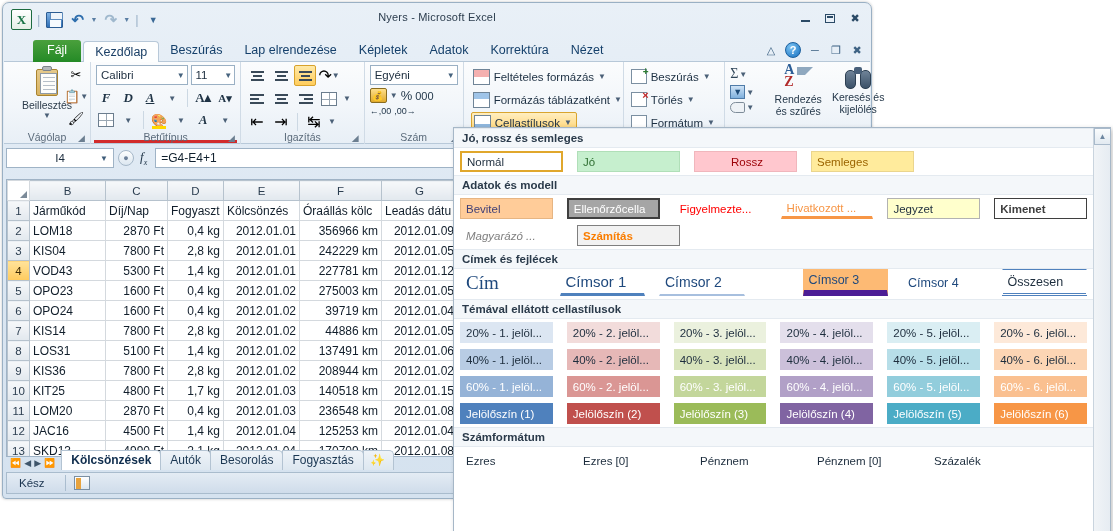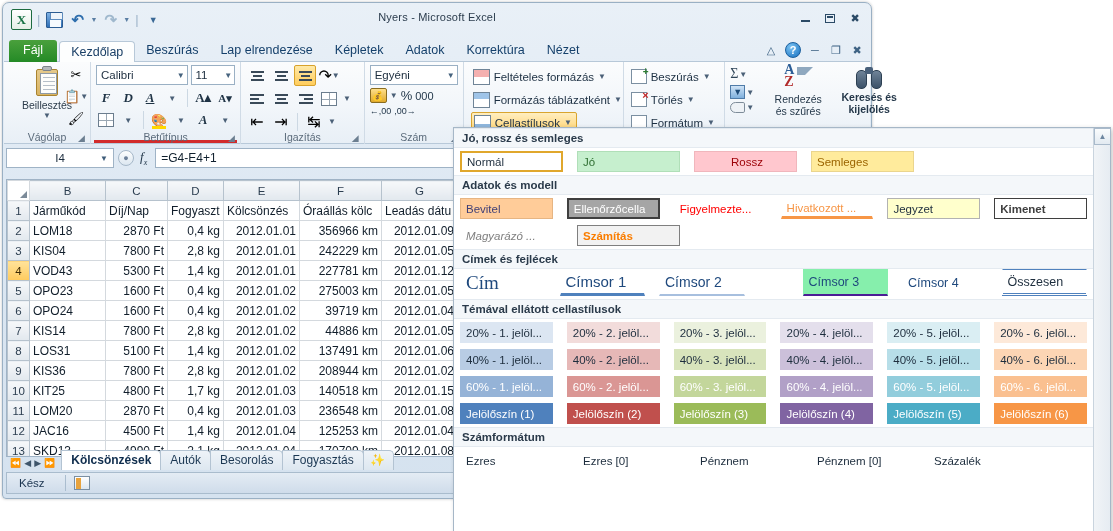--- a/index.html
+++ b/index.html
@@ -89,20 +89,21 @@
   .wb .glyph-min { width:9px; height:2px; background:#2b4a66; margin-top:6px;}
   .wb .glyph-max-in { width:10px; height:9px; border:1.5px solid #2b4a66; position:relative;}
   .wb .glyph-max-in:after{content:"";position:absolute;left:1px;top:1px;right:1px;bottom:1px;border-top:2px solid #2b4a66;}
 
   
   .tabstrip {
     position: relative;
     height: 23px;
     margin: 0 1px;
     border-bottom: 1px solid #b7c8d8;
+    padding-left: 24px;
   }
   .tabs { display: flex; align-items: flex-end; height: 23px; padding-left: 5px;}
   .tab {
     font-size: 12.5px;
     color: #15406b;
     padding: 3px 11px 4px 11px;
     height: 22px;
     line-height: 15px;
     white-space: nowrap;
   }
@@ -794,21 +795,21 @@
         </div>
         <div class="bigbtn" style="left:42px;">
           <div class="az-ico">
             <span class="a">A</span>
               <span class="z">Z</span>
               <span class="fn"></span>
           </div>
           <div>Rendezés</div>
           <div>és szűrés</div>
         </div>
-        <div class="bigbtn" style="left:113px;font-weight:bold;">
+        <div class="bigbtn" style="left:102px;">
           <div class="bino">
               <i></i>
               <i></i>
               <b></b>
             </div>
           <div>Keresés és</div>
           <div>kijelölés</div>
         </div>
 
       </div>
@@ -1020,21 +1021,21 @@
         <div class="swrow">
           <div class="sw" style="background:#ffffff;color:#7f7f7f;border:1px solid #ffffff;font-style:italic;">Magyarázó ...</div>
           <div class="sw" style="background:#f2f2f2;color:#fa7d00;border:1px solid #7f7f7f;font-weight:bold;">Számítás</div>
         </div>
 
         <div class="cat">Címek és fejlécek</div>
         <div class="swrow" style="align-items:flex-end;height:30px;">
           <div class="sw" style="background:#fff;color:#1f497d;font-size:19px;font-family:'Liberation Serif',serif;height:27px;">Cím</div>
           <div class="sw" style="background:#fff;color:#1f497d;font-size:15px;height:27px;border-bottom:3px solid #4f81bd;">Címsor 1</div>
           <div class="sw" style="background:#fff;color:#1f497d;font-size:14px;height:27px;border-bottom:2px solid #a7bfde;">Címsor 2</div>
-          <div class="sw" style="background:#86efac;color:#1f497d;font-size:12.5px;height:27px;border-bottom:2px solid #4c1d95;margin-left:44px;">Címsor 3</div>
+          <div class="sw" style="background:#fdba74;color:#1f497d;font-size:12.5px;height:27px;border-bottom:6px solid #4c1d95;margin-left:44px;">Címsor 3</div>
           <div class="sw" style="background:#fff;color:#1f497d;font-size:12.5px;height:27px;">Címsor 4</div>
           <div class="sw" style="background:#fff;color:#1d2d3d;font-size:12.5px;height:27px;border-top:1px solid #4f81bd;border-bottom:3px double #4f81bd;">Összesen</div>
         </div>
 
         <div class="cat">Témával ellátott cellastílusok</div>
         <div class="swrow">
           <div class="sw" style="background:#dce6f2;color:#1d2d3d;">20% - 1. jelöl...</div>
           <div class="sw" style="background:#f2dcdb;color:#1d2d3d;">20% - 2. jelöl...</div>
           <div class="sw" style="background:#ebf1de;color:#1d2d3d;">20% - 3. jelöl...</div>
           <div class="sw" style="background:#e4dfec;color:#1d2d3d;">20% - 4. jelöl...</div>

